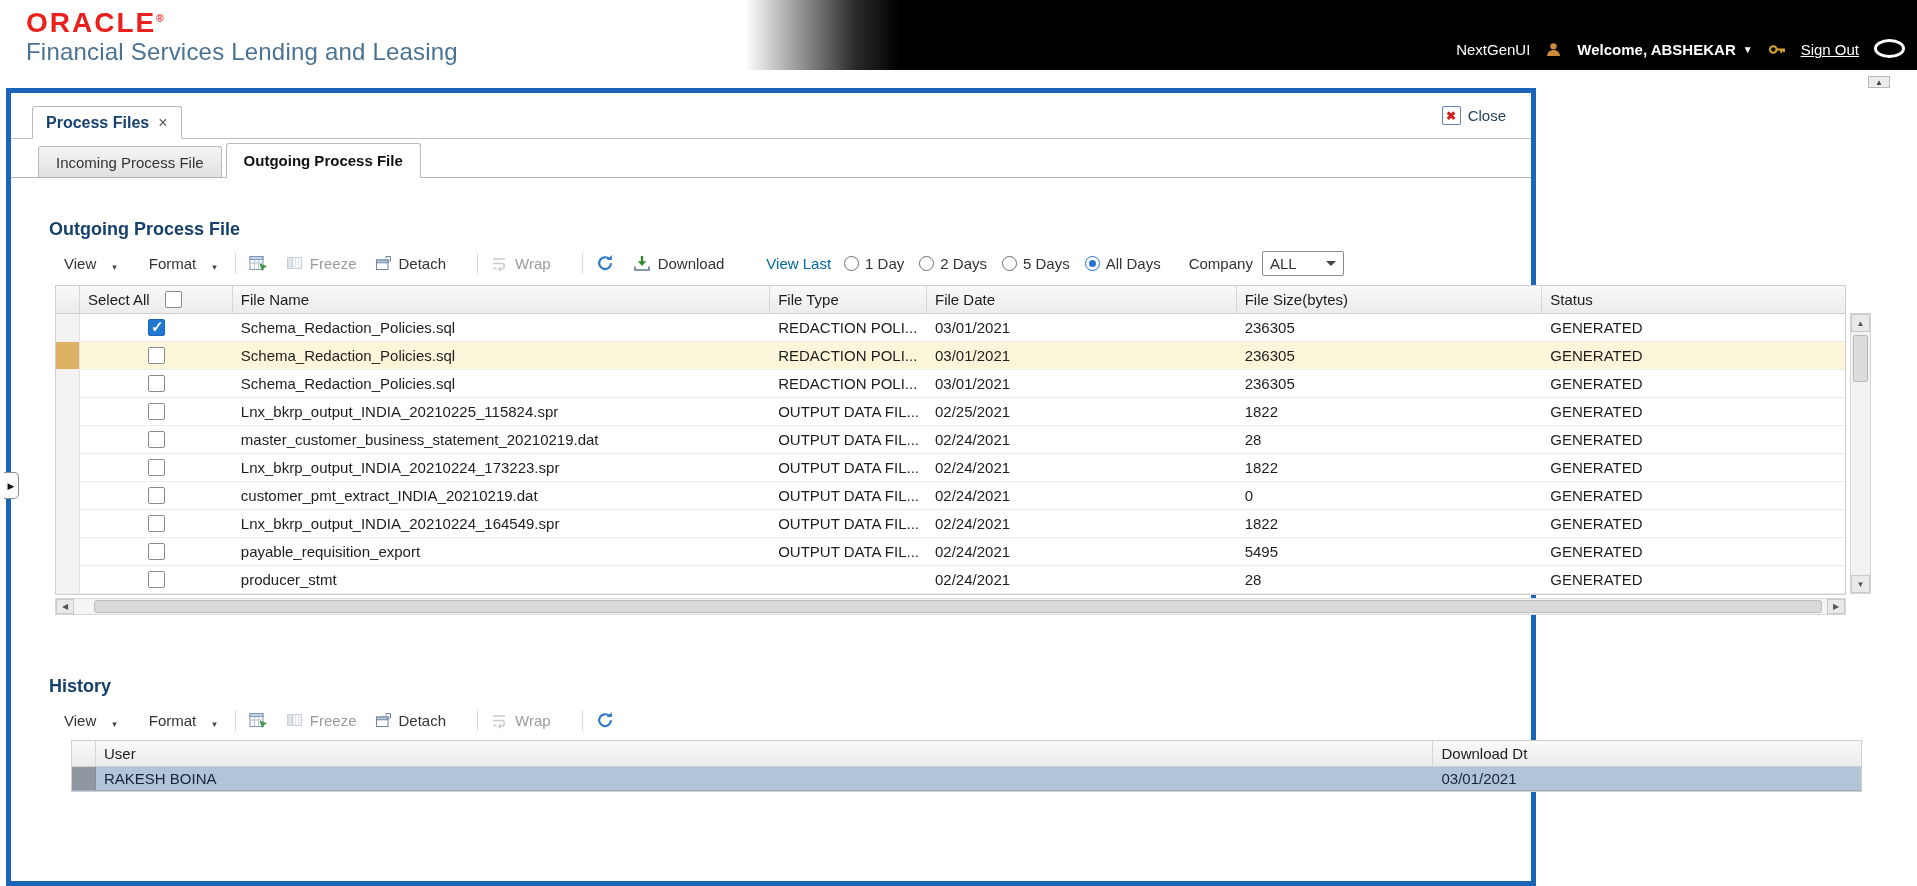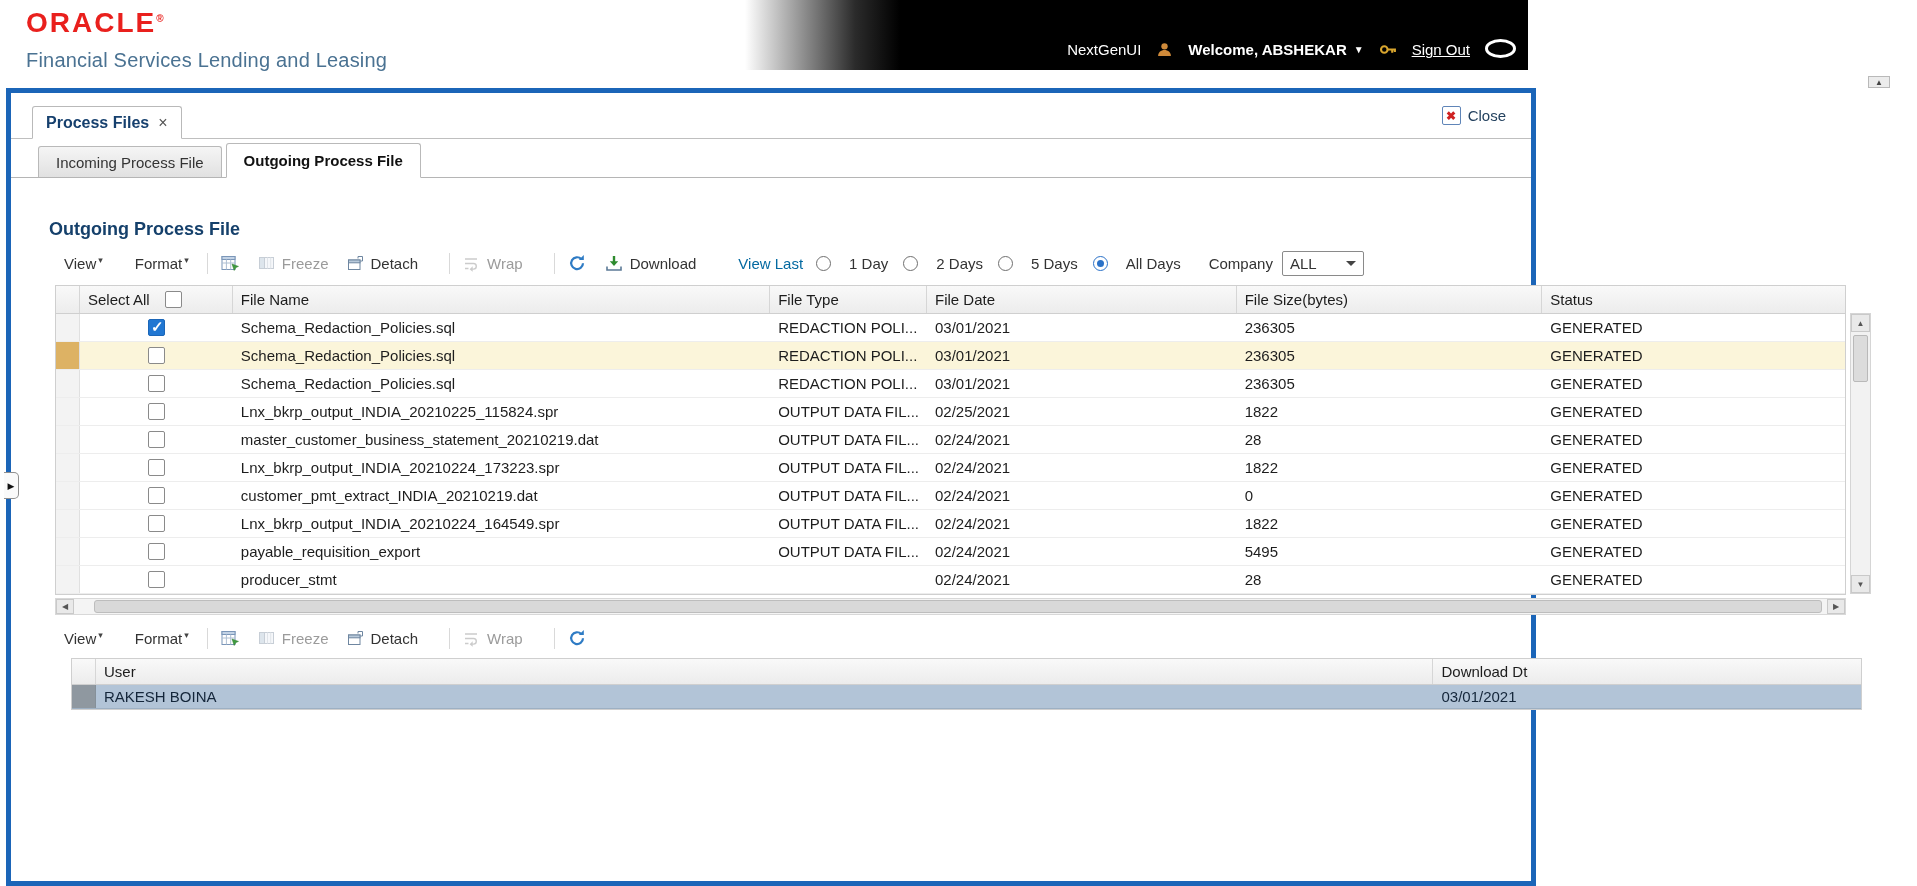--- a/index.html
+++ b/index.html
@@ -1,25 +1,25 @@
 <!DOCTYPE html>
 <html><head>
 <meta charset="utf-8">
 <style>
   *{box-sizing:border-box;margin:0;padding:0}
   html,body{width:1917px;height:886px;background:#fff;font-family:"Liberation Sans",sans-serif;overflow:hidden}
   .page{position:relative;width:1917px;height:886px}
 
   
-  .app-header{position:absolute;top:0;left:0;width:1528px;height:70px;
+  .app-header{position:absolute;top:0;left:0;width:1917px;height:70px;
     background:linear-gradient(to right,#ffffff 0,#ffffff 745px,#2b2b2b 855px,#000 900px,#000 100%)}
   .brand{position:absolute;left:26px;top:5px}
   .oracle-logo{color:#e9201d;font-size:28px;font-weight:800;letter-spacing:2px;line-height:28px}
   .oracle-logo .reg{font-size:10px;vertical-align:super;letter-spacing:0}
-  .brand-subtitle{color:#4a7292;font-size:20px;line-height:27px;margin-top:10px;letter-spacing:.2px}
+  .brand-subtitle{color:#4a7292;font-size:24px;line-height:27px;margin-top:1px;letter-spacing:.2px}
   .header-nav{position:absolute;right:12px;top:0;height:58px;display:flex;align-items:flex-end;gap:15px;color:#fff;font-size:15px;white-space:nowrap}
   .welcome{display:flex;align-items:center;gap:7px;font-weight:bold;cursor:pointer}
   .nav-caret{font-size:10px;color:#fff}
   .signout{color:#fff;text-decoration:underline;cursor:pointer}
   .oval-icon{width:31px;height:19px;border:3px solid #fff;border-radius:50%;display:inline-block}
 
   
   .main-panel{position:absolute;left:6px;top:88px;width:1530px;height:798px;background:#fff;border:5px solid #1b65b8}
   .scroll-top{position:absolute;right:27px;top:76px;width:22px;height:12px;background:#ececec;border:1px solid #b9b9b9;
     display:flex;align-items:center;justify-content:center;font-size:8px;color:#444;z-index:6;cursor:pointer}
@@ -41,30 +41,30 @@
   .subtab{height:31px;display:flex;align-items:center;padding:0 17px;font-size:15px;color:#333;
     border:1px solid #b9b9b9;border-bottom:none;background:linear-gradient(#f5f5f5,#e1e1e1);border-radius:3px 3px 0 0;cursor:pointer}
   .subtab.active{height:35px;background:#fff;font-weight:bold;color:#111;margin-bottom:-1px;border-bottom:1px solid #fff;z-index:2}
 
   
   .section-title{margin:41px 0 0 38px;font-size:18px;font-weight:bold;color:#15406b}
   .section-title.hist{margin-top:61px}
 
   
   .toolbar{margin:9px 0 0 48px;display:flex;align-items:center;height:28px;font-size:15px;color:#333}
-  .tb-menu{display:flex;align-items:flex-start;gap:2px;padding:3px 5px;cursor:pointer}
+  .tb-menu{display:flex;align-items:flex-end;gap:16px;padding:3px 5px;cursor:pointer}
   .tb-menu + .tb-menu{margin-left:22px}
   .caret{font-size:9px;color:#444}
   .tb-sep{width:1px;height:21px;background:#d9d9d9;margin:0 13px}
   .tb-btn{display:flex;align-items:center;gap:7px;margin-right:18px;cursor:pointer}
   .tb-btn.disabled{color:#9b9b9b}
   .dis-icon{opacity:.55;display:flex}
   .vl-label{margin-left:24px;color:#0369a1}
   .radio-group{display:flex;align-items:center;gap:15px;margin-left:13px}
-  .radio-opt{display:flex;align-items:center;gap:18px;cursor:pointer}
+  .radio-opt{display:flex;align-items:center;gap:6px;cursor:pointer}
   .radio{width:15px;height:15px;border:1px solid #6f6f6f;border-radius:50%;background:#fff;position:relative;display:inline-block}
   .radio.selected{border-color:#2b72c8}
   .radio.selected::after{content:"";position:absolute;left:3px;top:3px;right:3px;bottom:3px;background:#2b72c8;border-radius:50%}
   .company-label{margin-left:28px;color:#333}
   .select-box{margin-left:9px;width:82px;height:25px;border:1px solid #8a8a8a;background:#fff;display:flex;align-items:center;
     justify-content:space-between;padding:0 7px;cursor:pointer;border-radius:2px}
   .sel-caret{width:0;height:0;border:5px solid transparent;border-top-color:#444;margin-top:6px}
 
   
   .checkbox{width:17px;height:17px;border:1px solid #8a8a8a;background:#fff;display:inline-block;position:relative;border-radius:2px;cursor:pointer}
@@ -399,20 +399,21 @@
         <span class="vthumb"></span>
         <span class="sbtn down">▼</span>
       </div>
     </div>
     <div class="hscroll">
       <span class="hbtn left">◀</span>
       <span class="hthumb"></span>
       <span class="hbtn right">▶</span>
     </div>
 
+    <h2 class="section-title hist">History</h2>
 
     <div class="toolbar">
       <div class="tb-menu">
         <span>View</span>
         <span class="caret">▾</span>
       </div>
       <div class="tb-menu">
         <span>Format</span>
         <span class="caret">▾</span>
       </div>

